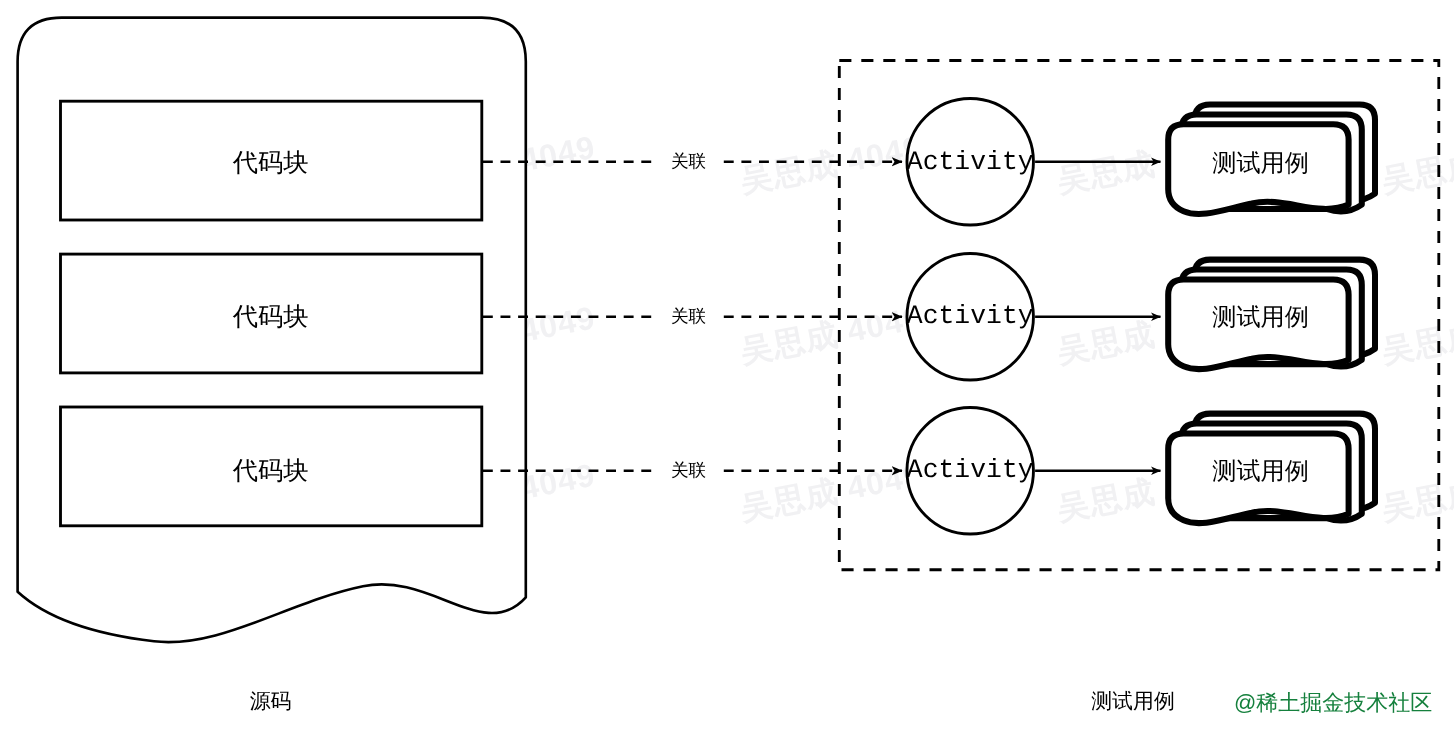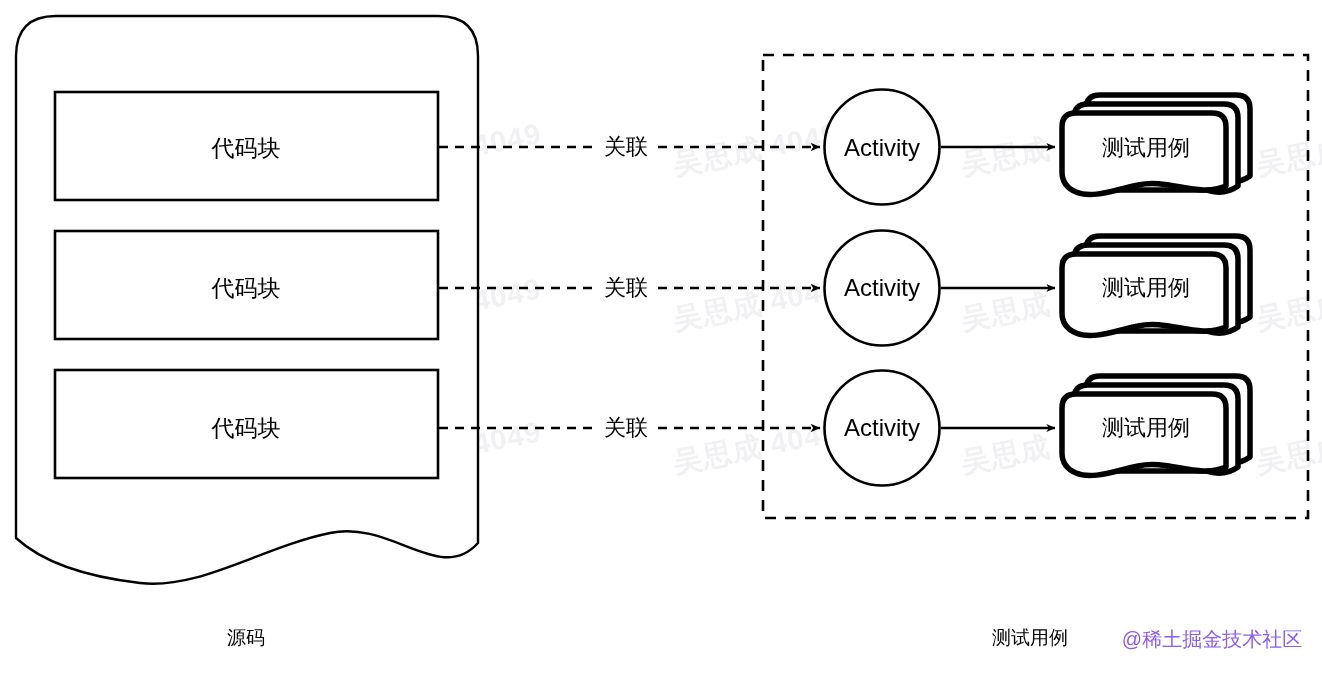--- a/index.html
+++ b/index.html
@@ -49,35 +49,36 @@
     color: #000000;
     white-space: nowrap;
     transform: translate(-50%, -50%);
     font-family: "Liberation Sans", "DejaVu Sans", sans-serif;
     text-align: right;
   }
   .txt-block {
     font-size: 23px;
   }
   .txt-assoc {
-    font-size: 22px;
+    font-size: 16px;
     font-family: Liberation Mono, monospace;
   }
   .txt-activity {
     font-size: 24px;
+    font-family: Liberation Mono, monospace;
   }
   .txt-case {
     font-size: 22px;
   }
   .txt-caption {
     font-size: 19px;
   }
   .txt-credit {
     font-size: 20px;
-    color: #8b5cf6;
+    color: #15803d;
   }
 </style>
 </head>
 <body>
 
 <div id="canvas">
 
   <div class="layer" id="watermark-layer">
     <div class="wm" style="left:55px;  top:130px;">吴思成 4049</div>
     <div class="wm" style="left:375px; top:130px;">吴思成 4049</div>

